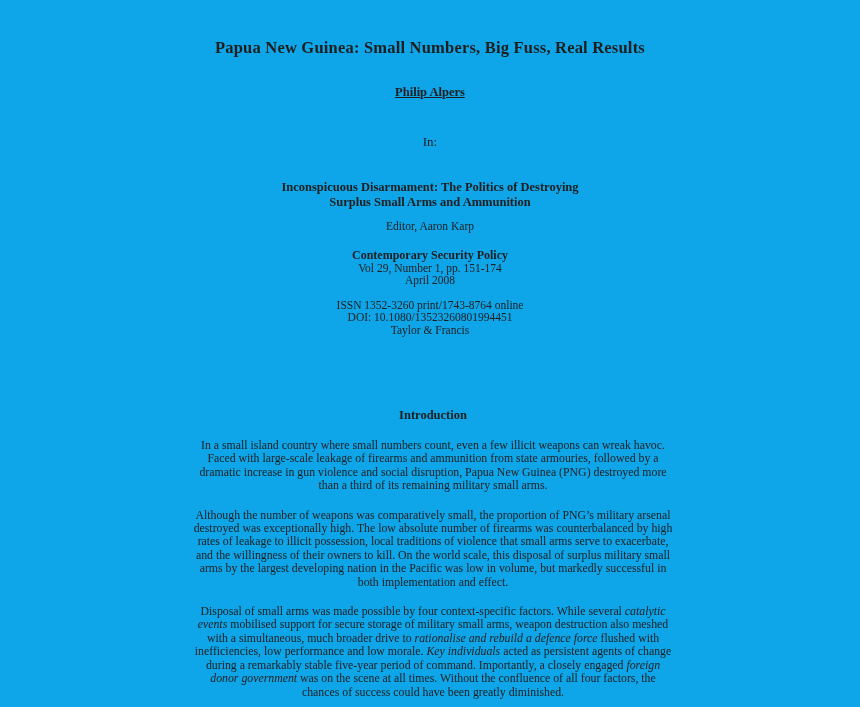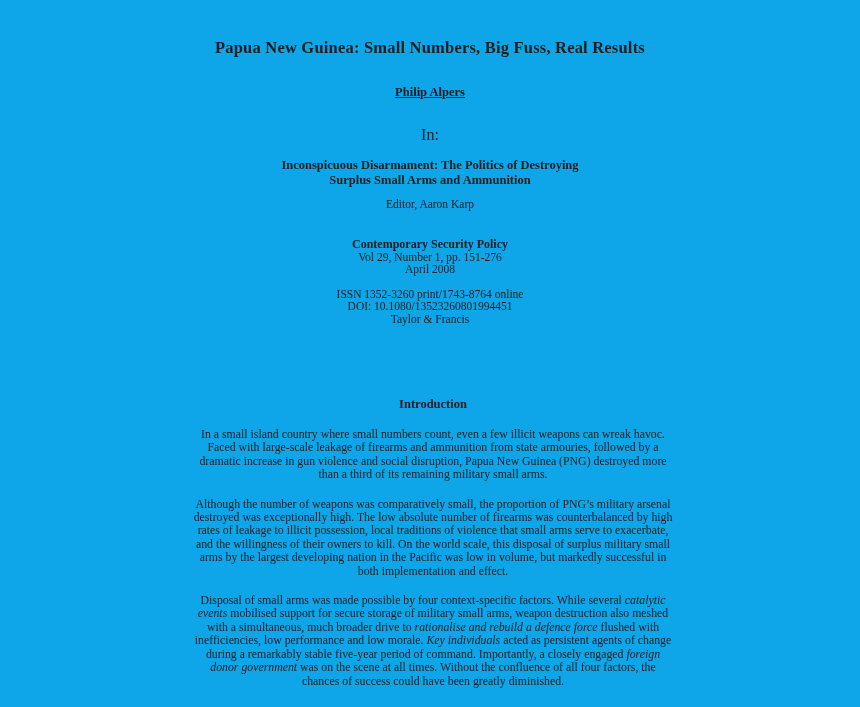--- a/index.html
+++ b/index.html
@@ -26,38 +26,38 @@
     font-weight: bold;
     letter-spacing: 0.2px;
   }
   .author {
     margin-top: 27px;
     font-size: 12.5px;
     font-weight: bold;
     text-decoration: underline;
   }
   .in-label {
-    margin-top: 26px;
-    font-size: 16px;
+    margin-top: 34px;
+    font-size: 13px;
   }
   .book-title {
-    margin-top: 14px;
+    margin-top: 30px;
     font-size: 12.5px;
     font-weight: bold;
     line-height: 14.5px;
   }
   .book-title .line {
     display: block;
   }
   .editor {
     margin-top: 11px;
     font-size: 11.5px;
   }
   .journal {
-    margin-top: 28px;
+    margin-top: 17px;
     font-size: 11.5px;
     line-height: 12.5px;
   }
   .journal-name {
     font-weight: bold;
     font-size: 12px;
   }
   .pubinfo {
     margin-top: 12px;
     font-size: 11.5px;
@@ -97,21 +97,21 @@
 
     <div class="book-title">
       <span class="line">Inconspicuous Disarmament: The Politics of Destroying</span>
       <span class="line">Surplus Small Arms and Ammunition</span>
     </div>
 
     <div class="editor">Editor, Aaron Karp</div>
 
     <div class="journal">
       <div class="journal-name">Contemporary Security Policy</div>
-      <div>Vol 29, Number 1, pp. 151-276</div>
+      <div>Vol 29, Number 1, pp. 151-174</div>
       <div>April 2008</div>
     </div>
 
     <div class="pubinfo">
       <div>ISSN 1352-3260 print/1743-8764 online</div>
       <div>DOI: 10.1080/13523260801994451</div>
       <div>Taylor &amp; Francis</div>
     </div>
   </header>
 

